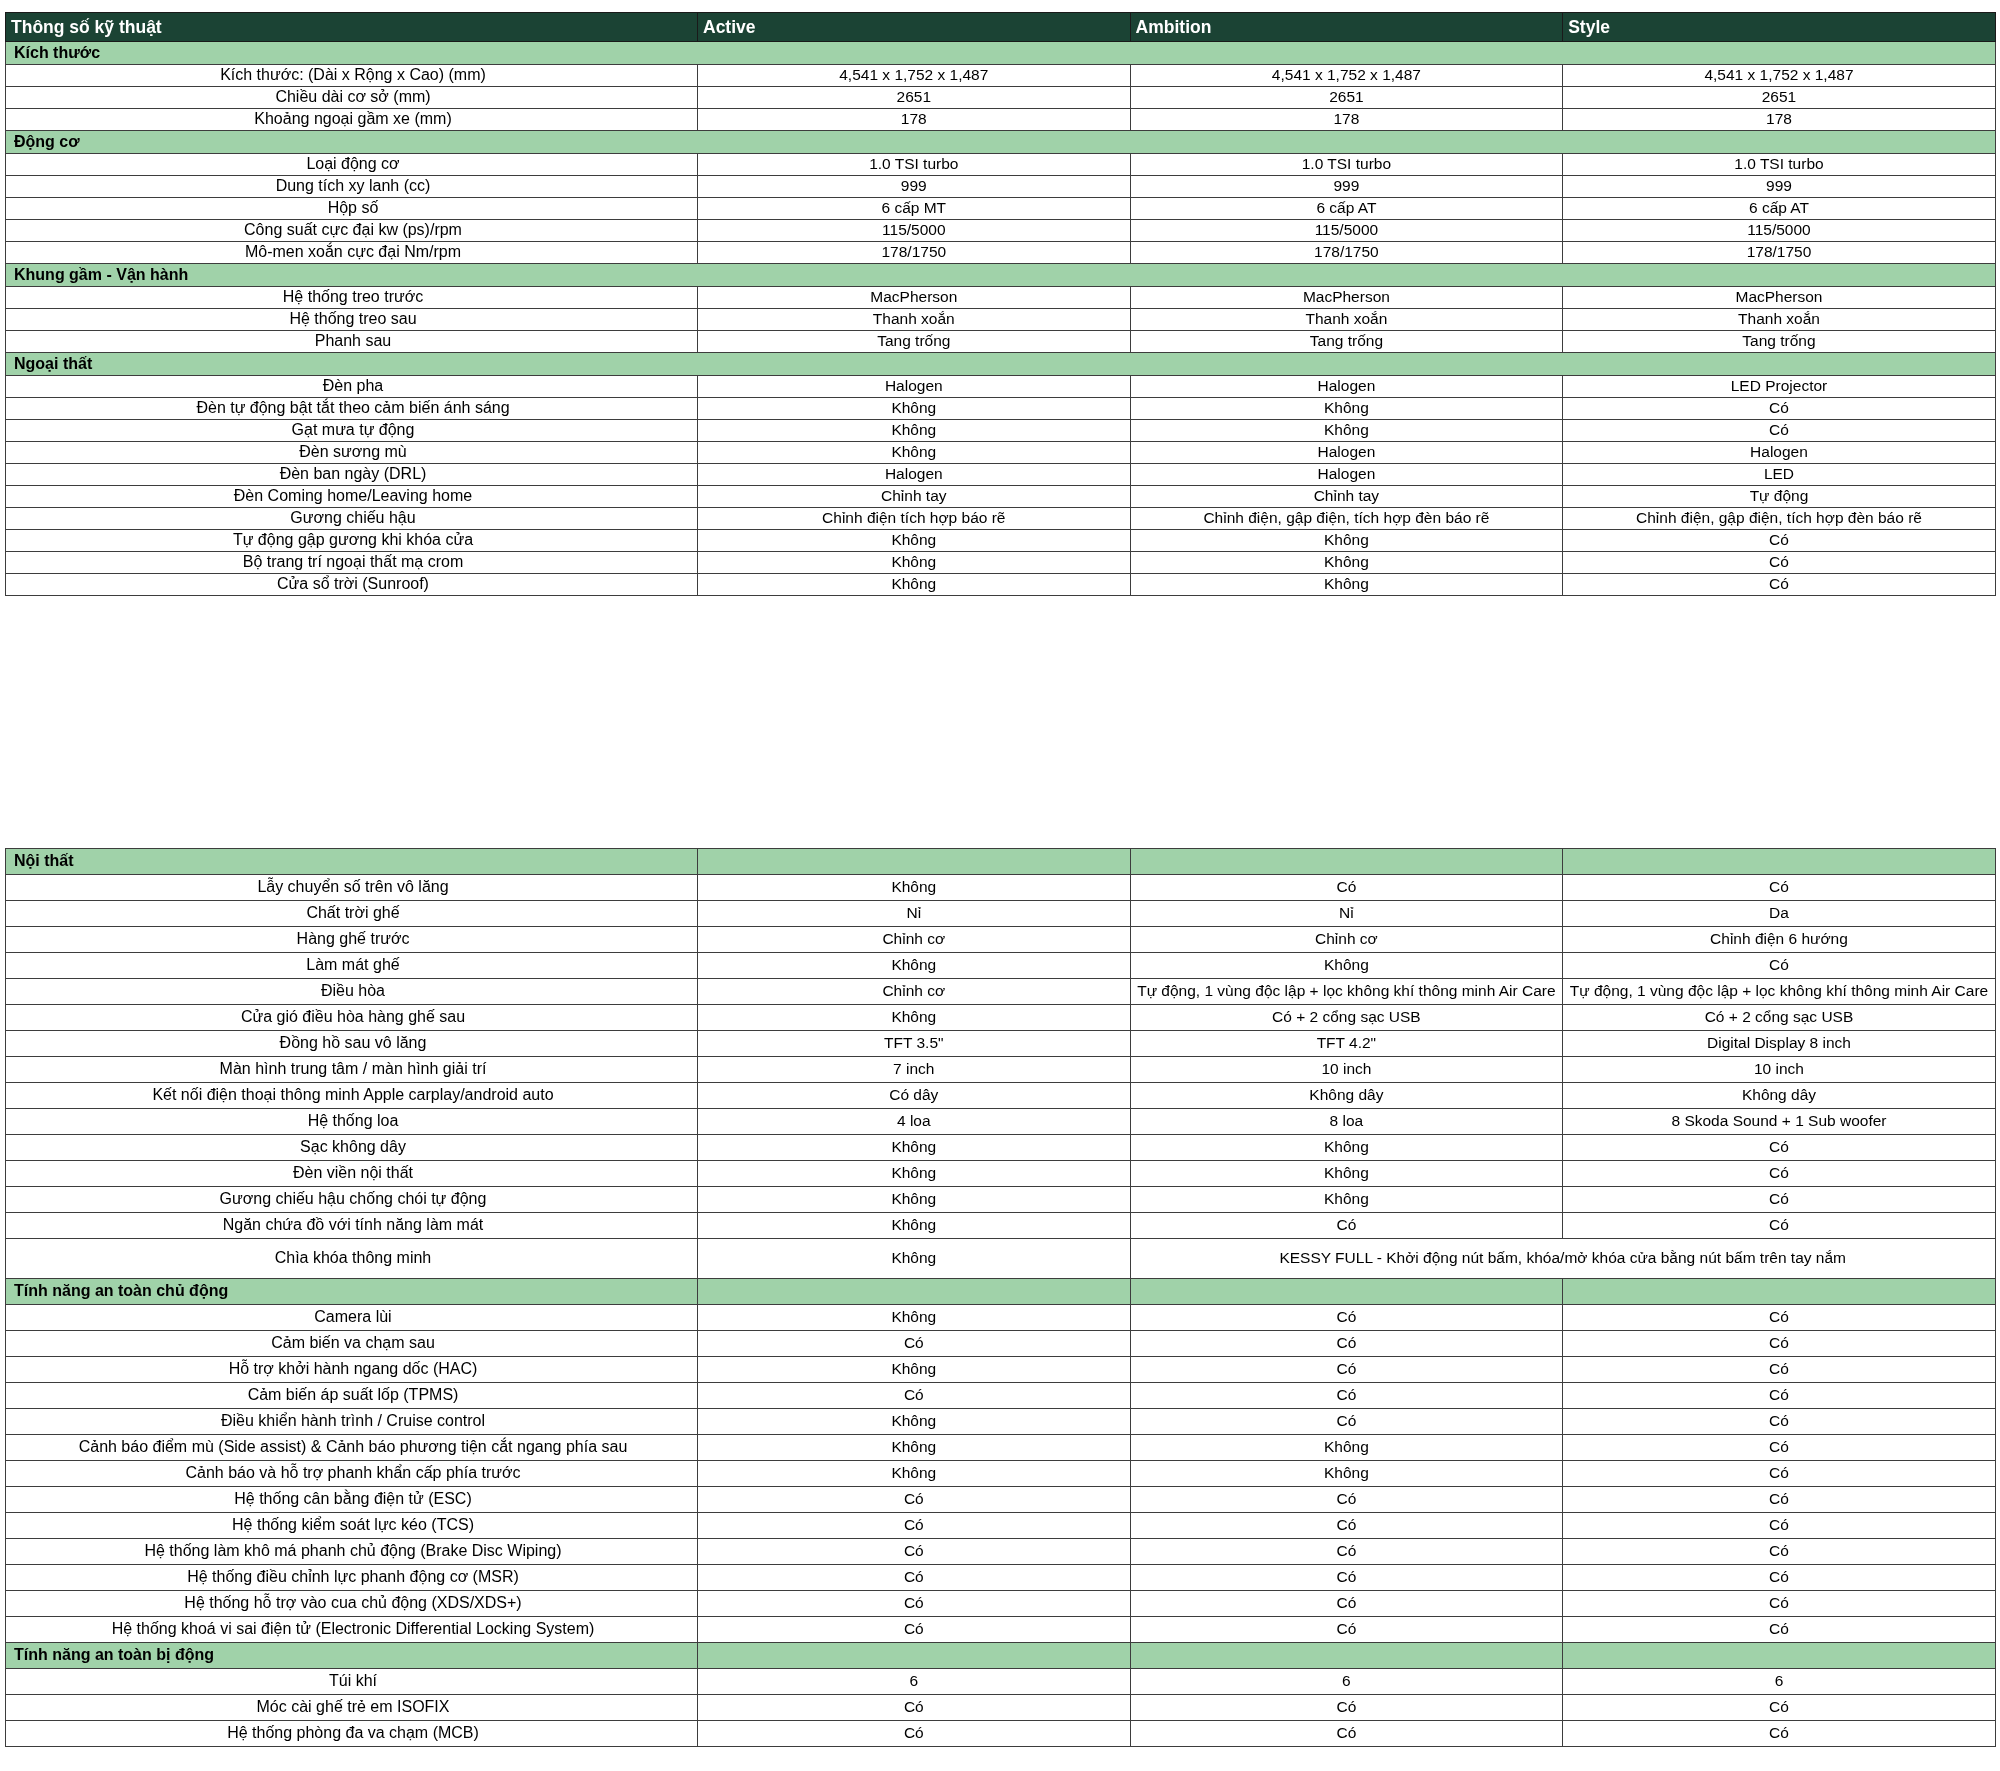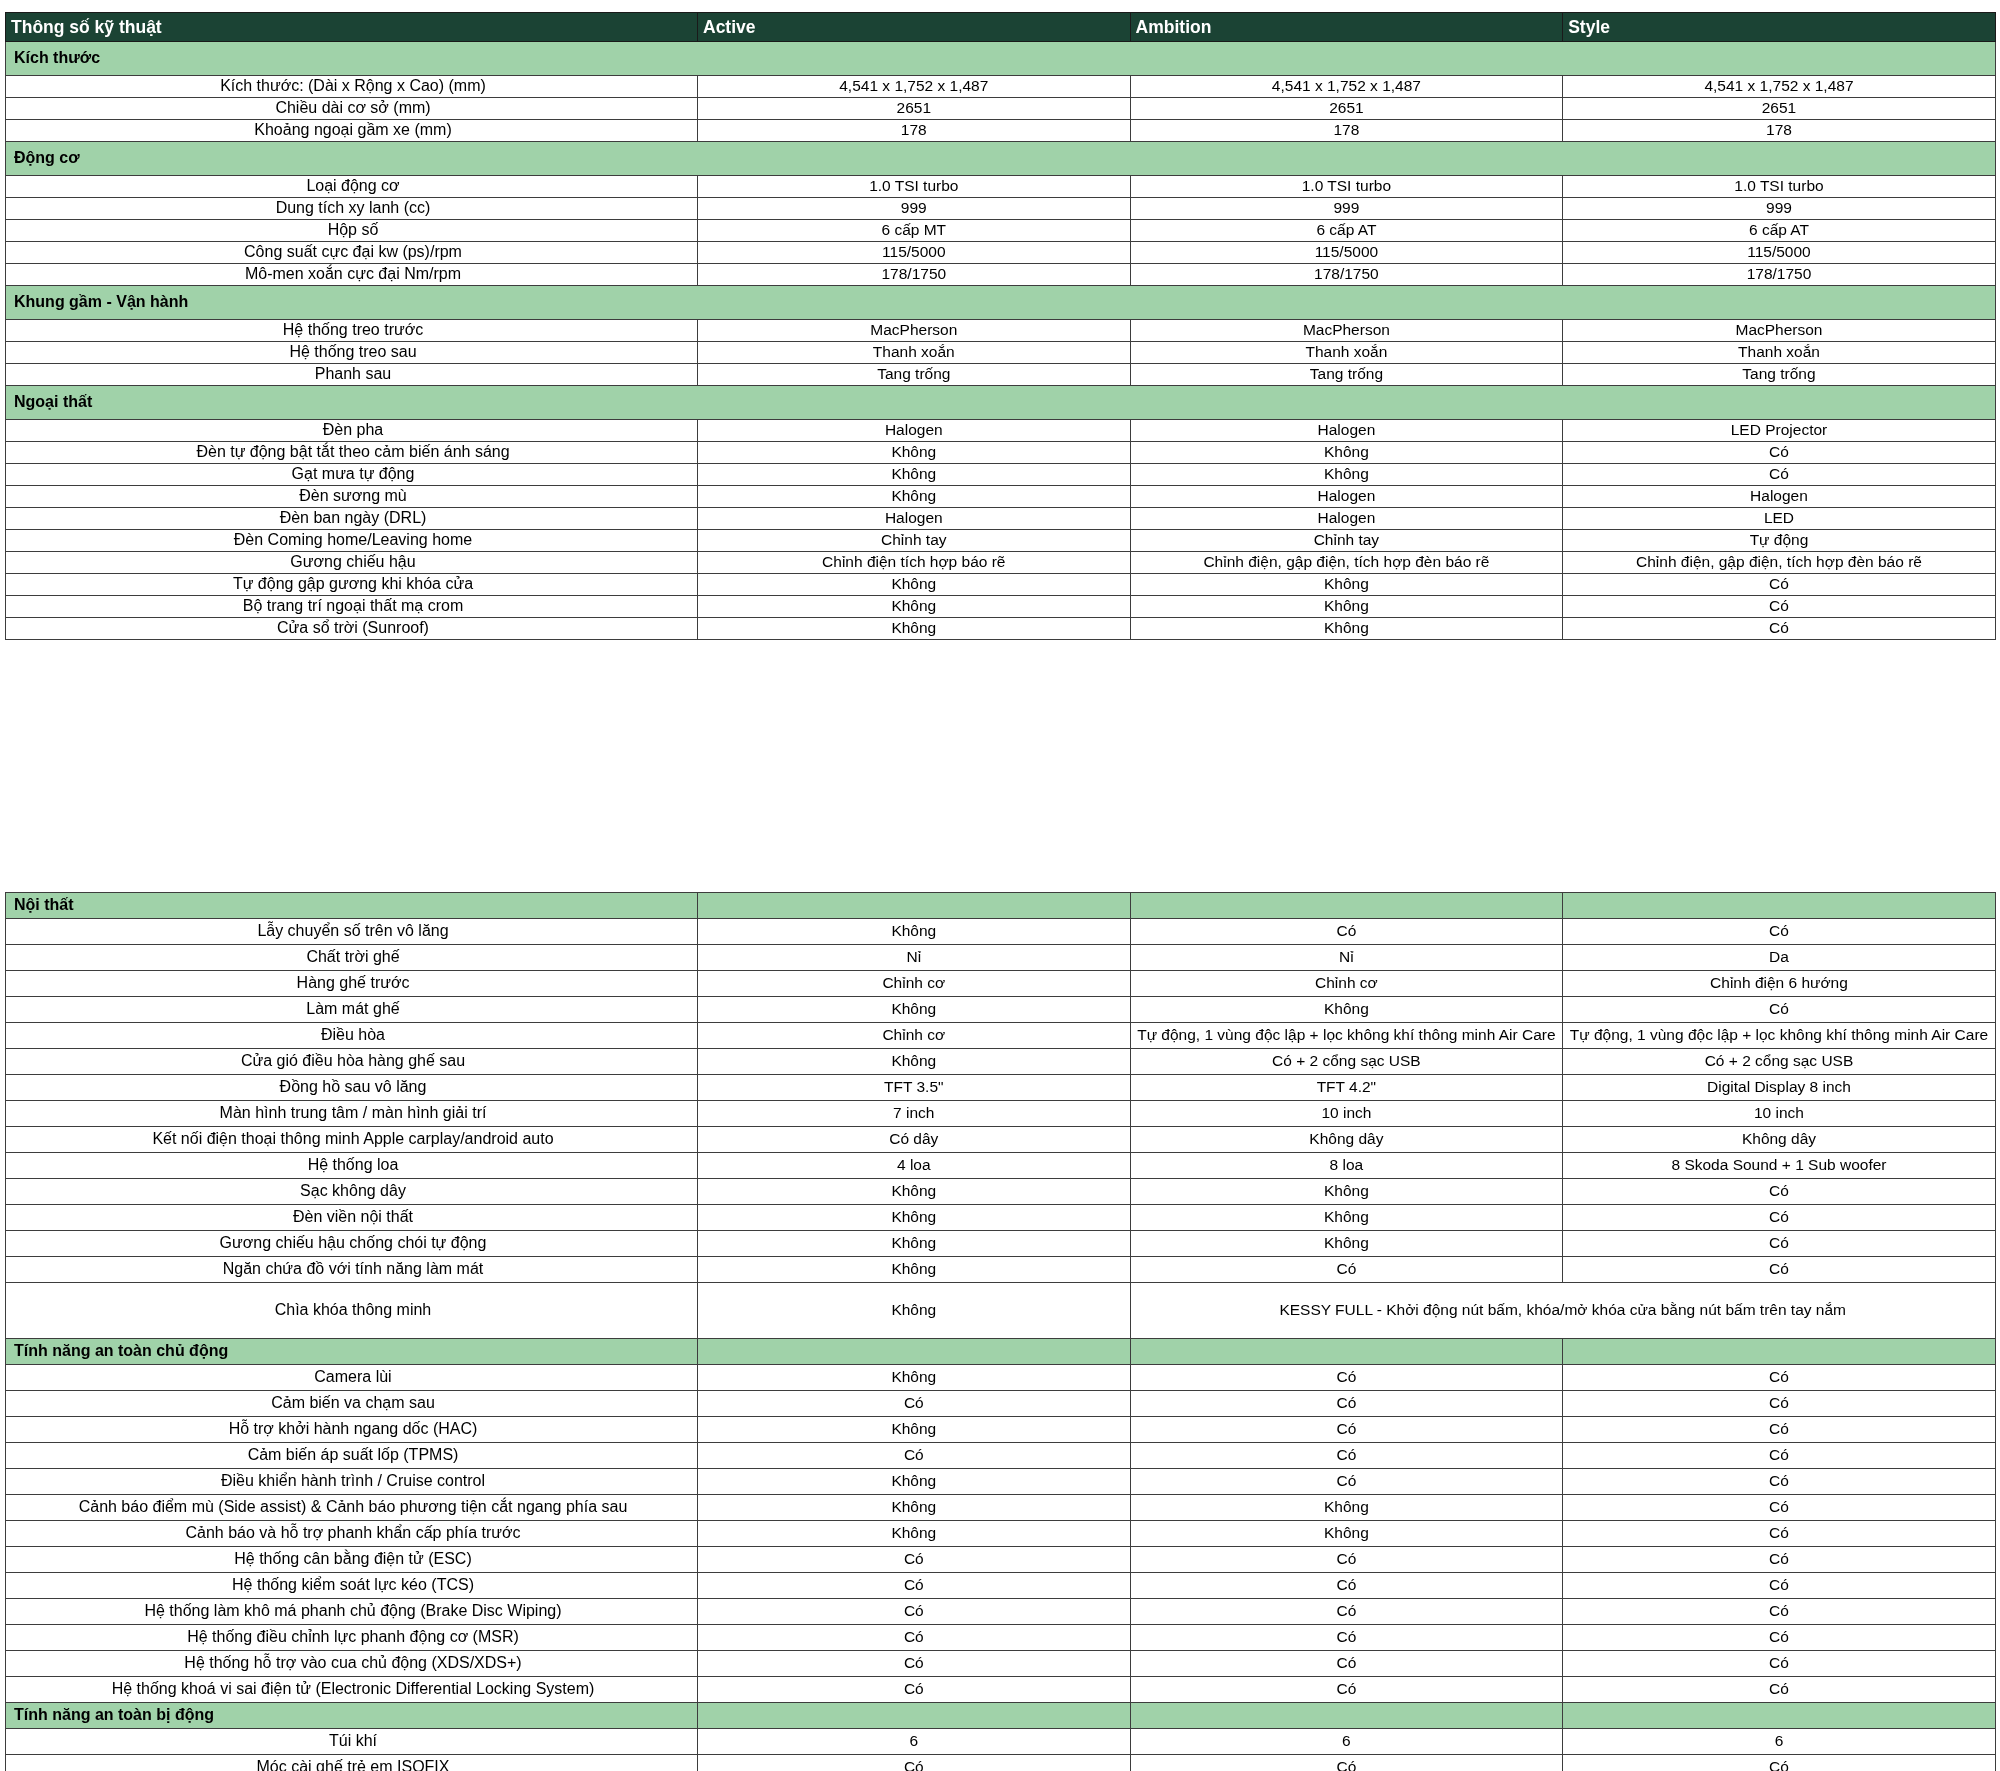--- a/index.html
+++ b/index.html
@@ -42,36 +42,36 @@
     text-align:left;
     height:29px;
     border-color:#1a1a1a;
   }
   .section{
     background:var(--section-bg);
     font-weight:bold;
     font-size:16px;
     text-align:left;
     padding-left:8px;
-    height:34px;
+    height:23px;
   }
   .label{
     text-align:center;
     padding-left:8px;
     font-size:16px;
   }
   .value{
     text-align:center;
     font-size:15.5px;
   }
   .t1 tr{height:22px;}
   .t2{margin-top:252px;}
   .t2 tr{height:26px;}
   .t2 .section{height:24px;}
-  tr.tall td{height:56px;margin-top:12px;}
+  tr.tall td{height:40px;margin-top:12px;}
 </style>
 </head>
 <body>
 
 <div class="sheet">
 
   <table class="t1">
     <colgroup>
       <col class="c-label">
         <col class="c-val">

